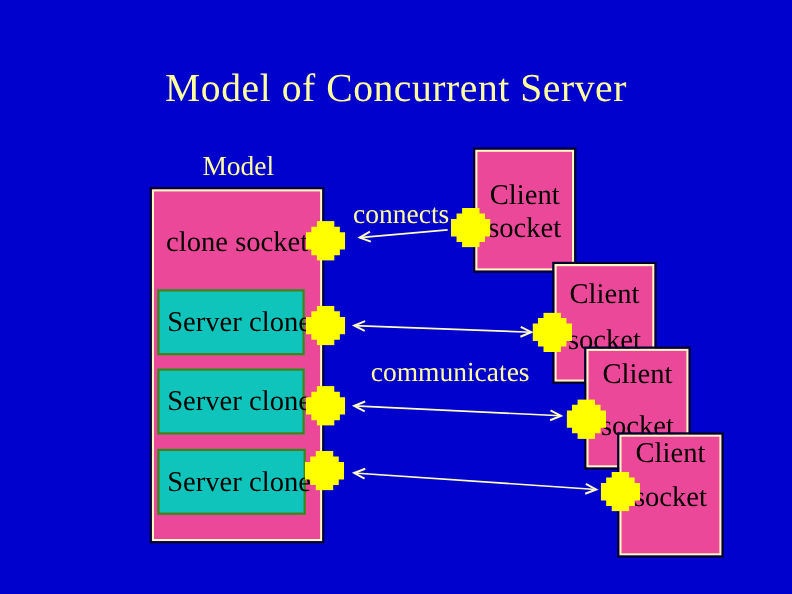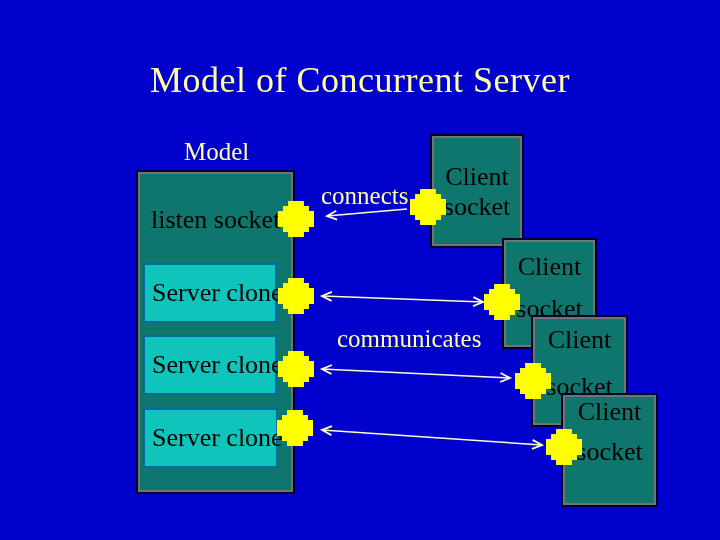--- a/index.html
+++ b/index.html
@@ -11,28 +11,28 @@
   .title{
     position:absolute;left:0;right:0;top:59px;text-align:center;
     font-size:36px;color:#ffff9e;letter-spacing:0.5px;white-space:nowrap;
   }
   .accent-label{position:absolute;color:#ffff9e;font-size:25px;white-space:nowrap;}
   .lbl-server{left:184px;top:138px;}
   .lbl-connects{left:321px;top:182px;}
   .lbl-communicates{left:337px;top:325px;}
 
   .tealbox{
-    position:absolute;background:#0f766e;border:2px solid #737373;
+    position:absolute;background:#ec4899;border:2px solid #fef9c3;
     outline:2px solid #00002e;box-sizing:border-box;
   }
   .bigbox{left:138px;top:172px;width:155px;height:320px;}
   .listen-label{position:absolute;left:11px;top:31px;font-size:26px;color:#000;white-space:nowrap;}
 
   .clonebox{
-    position:absolute;background:#0fc4ba;border:2px solid #0369a1;
+    position:absolute;background:#0fc4ba;border:2px solid #4d7c0f;
     box-sizing:border-box;width:134px;height:60px;left:143px;
     display:flex;align-items:center;padding-left:7px;
     font-size:26px;color:#000;white-space:nowrap;
   }
   .clone1{top:263px;} .clone2{top:335px;} .clone3{top:408px;width:135px;}
 
   .clientbox{
     display:flex;flex-direction:column;align-items:center;
     font-size:26px;line-height:29px;color:#000;text-align:center;
   }
@@ -65,21 +65,21 @@
 </head>
 <body>
 
 <div class="slide">
 
   <div class="title">Model of Concurrent Server</div>
 
   <div class="accent-label lbl-server">Model</div>
 
   <div class="tealbox bigbox">
-    <div class="listen-label">listen socket</div>
+    <div class="listen-label">clone socket</div>
   </div>
 
   <div class="clonebox clone1">
     <span>Server clone</span>
   </div>
   <div class="clonebox clone2">
     <span>Server clone</span>
   </div>
   <div class="clonebox clone3">
     <span>Server clone</span>

